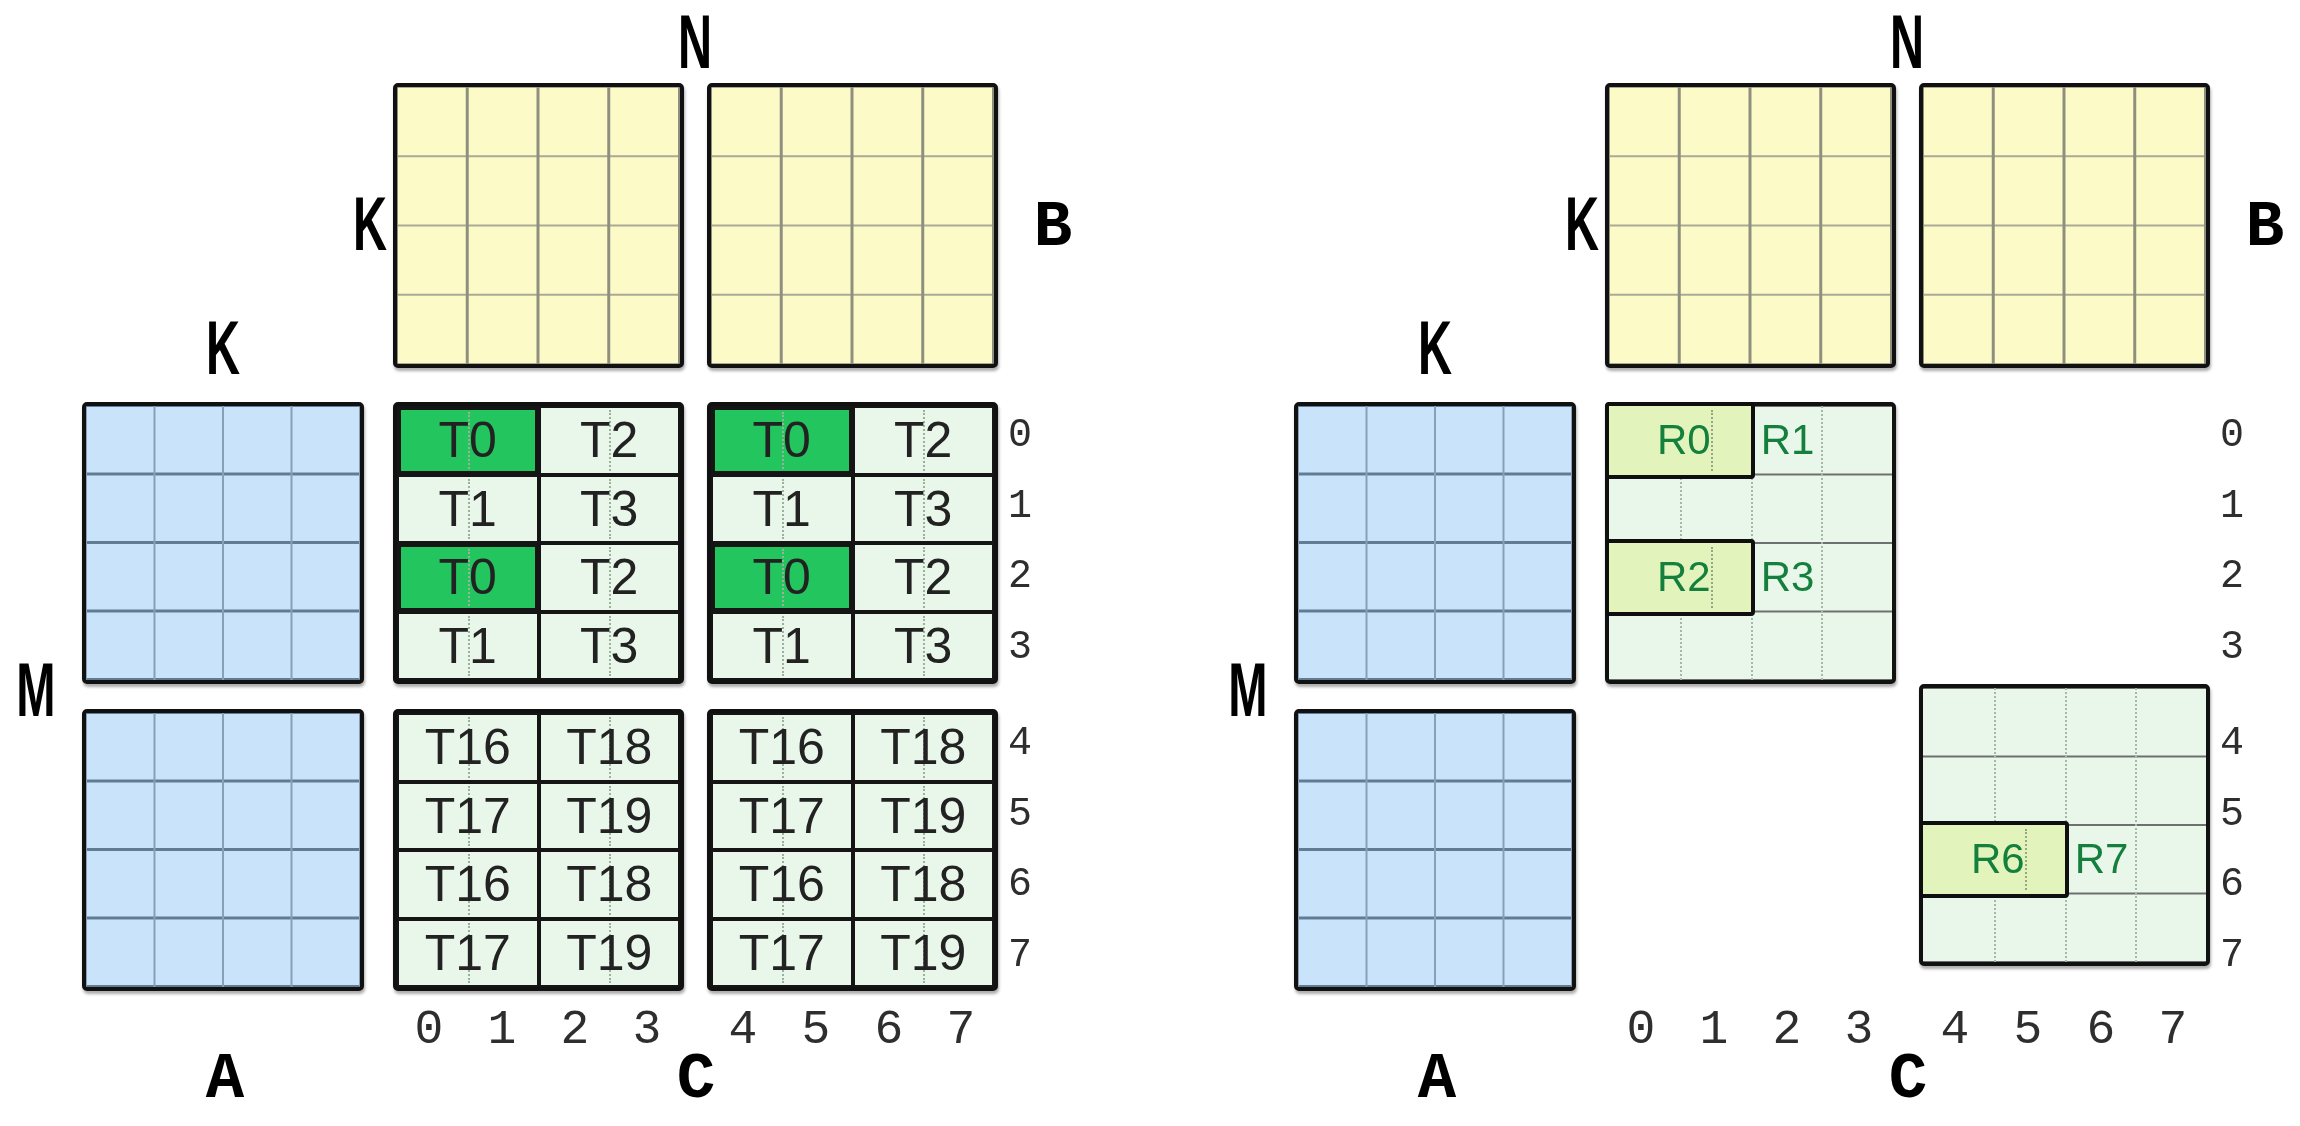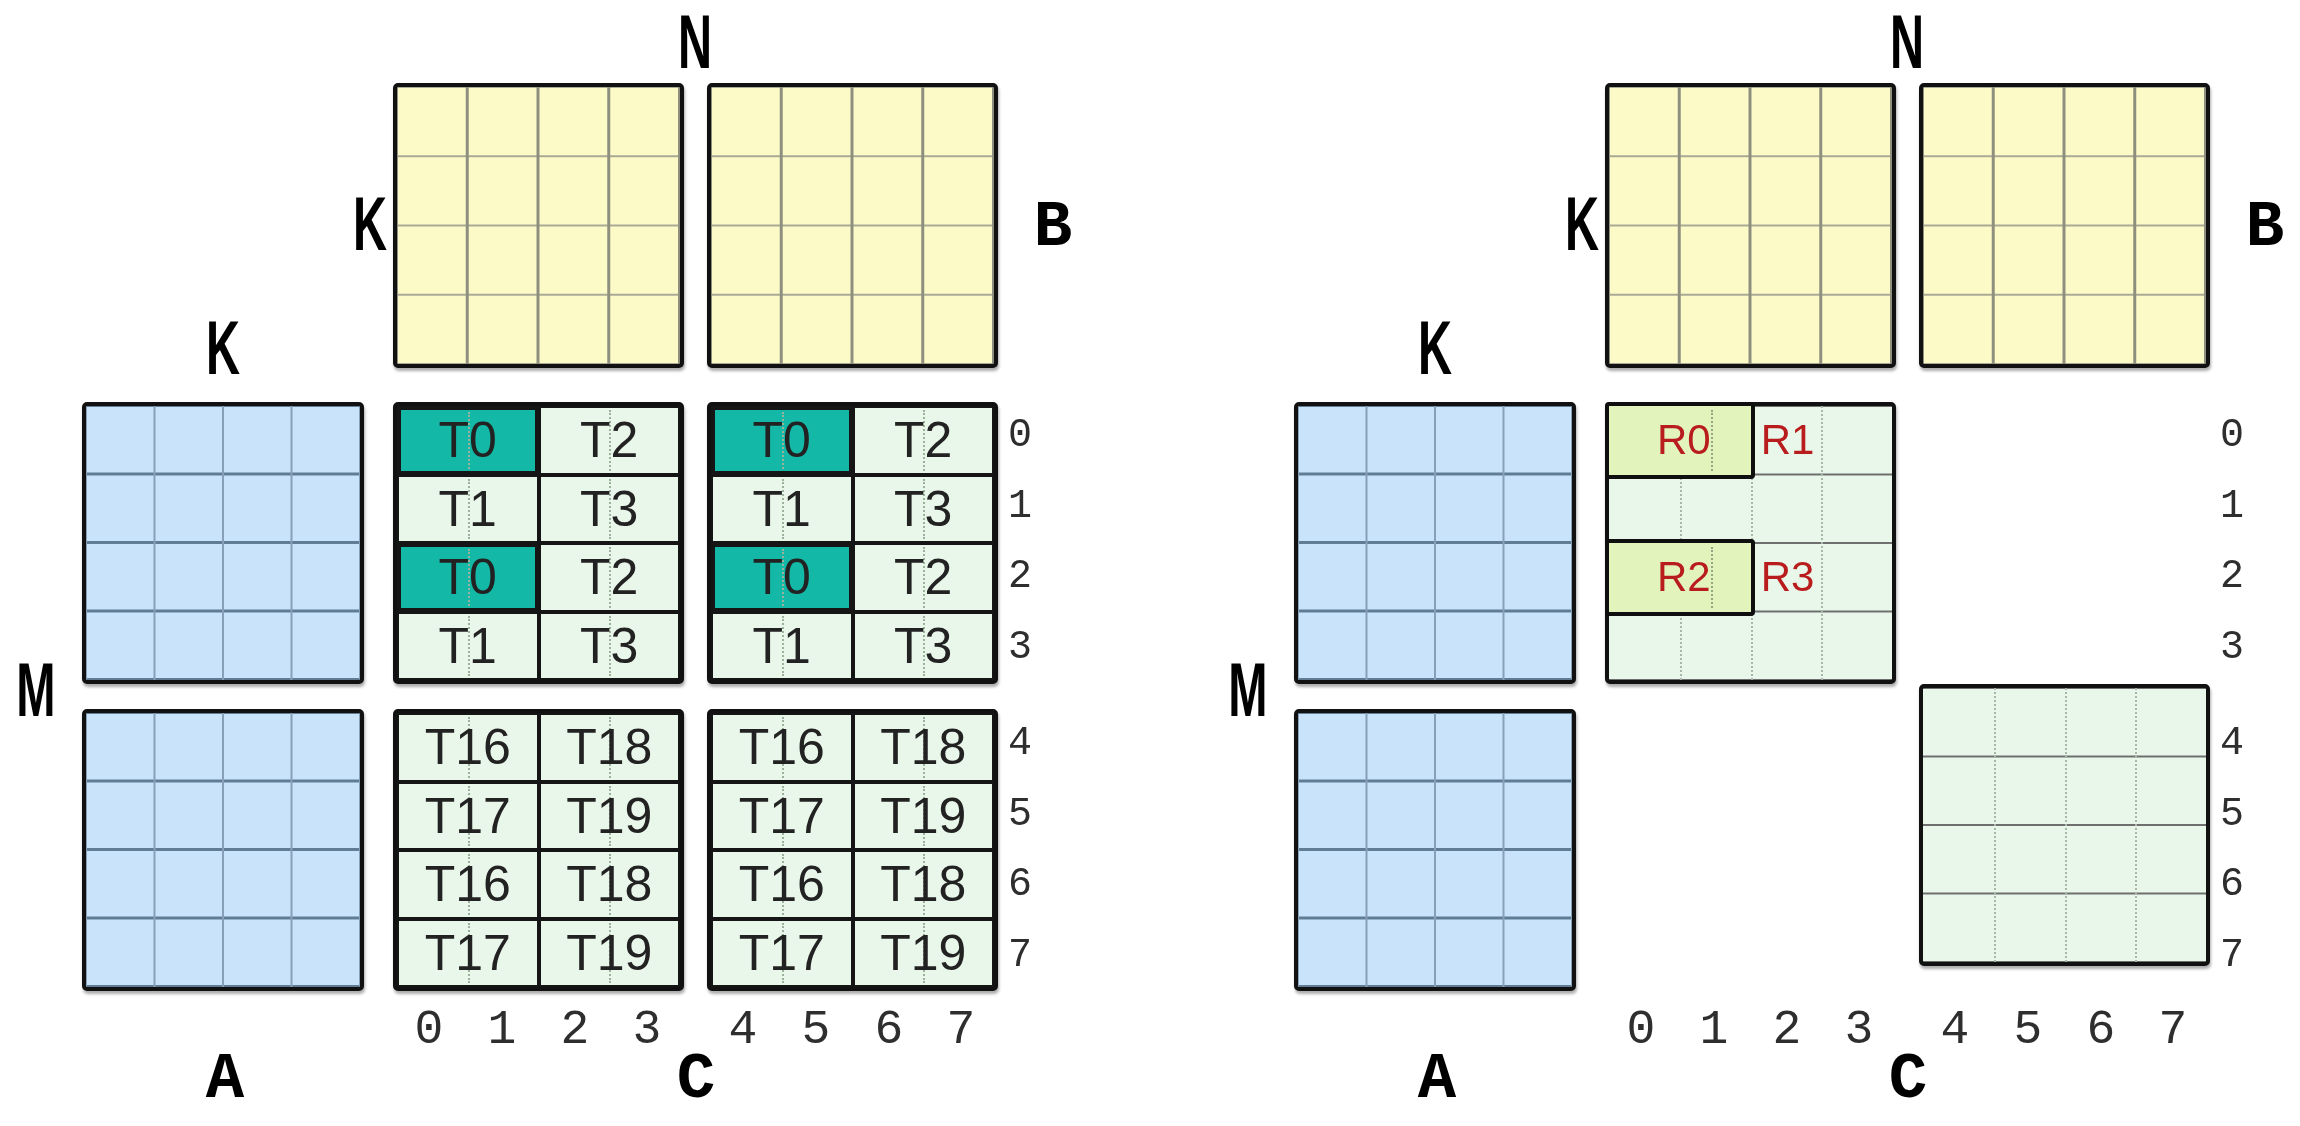--- a/index.html
+++ b/index.html
@@ -42,37 +42,37 @@
   .a-grid{background-color:#c9e3fa;
     background-image:linear-gradient(to right,#87a0b8 0 2px,transparent 2px),
                      linear-gradient(to bottom,#5f7c94 0 3px,transparent 3px);
     background-size:25% 100%,100% 25%;background-position:-1px 0,0 -2px;}
 
   
   .c-tiles{background:#e9f7ea;display:grid;grid-template-columns:1fr 1fr;
            grid-template-rows:repeat(4,1fr);}
   .tile{position:relative;border:2px solid #151515;display:flex;align-items:center;
         justify-content:center;font:400 50px "Liberation Sans",sans-serif;color:#222;}
-  .tile.hl{background:#14b8a6;border-width:4px;z-index:1;}
+  .tile.hl{background:#22c55e;border-width:4px;z-index:1;}
   .dl{position:absolute;left:50%;top:2px;bottom:2px;width:0;border-left:2px dotted #9cb19c;}
   .tile span{position:relative;}
 
   
   .c-rows{background-color:#e9f7ea;position:relative;
     background-image:linear-gradient(to bottom,var(--sep) 0 2px,transparent 2px);
     background-size:100% 25%;background-position:0 -1px;}
   .cr-top{--sep:#6e6e6e;}
   .dv{position:absolute;top:0;bottom:0;width:0;border-left:2px dotted #a8b8a8;}
   .dv1{left:25%;} .dv2{left:50%;} .dv3{left:75%;}
   .rbox{position:absolute;left:-4px;width:calc(50% + 8px);height:calc(25% + 8px);
         box-sizing:border-box;background:#e2f4bc;border:4px solid #0f0f0f;border-radius:4px;
         display:flex;align-items:stretch;z-index:2;}
   .rb0{top:-4px;} .rb2{top:calc(50% - 4px);}
   .rbox span{flex:1;display:flex;align-items:center;justify-content:center;
-             font:400 42px "Liberation Sans",sans-serif;color:#b91c1c;margin-left:48px;}
+             font:400 42px "Liberation Sans",sans-serif;color:#15803d;margin-left:48px;}
   .dvr{width:0;border-left:2px dotted #93a788;margin:4px 0;}
 
   
   .rowlab{position:absolute;left:970px;width:60px;text-align:center;
           font:400 40px "Liberation Mono",monospace;color:#2e2e2e;line-height:1;}
   .rl0{top:416px;} .rl1{top:487px;} .rl2{top:557px;} .rl3{top:628px;}
   .rl4{top:724px;} .rl5{top:795px;} .rl6{top:865px;} .rl7{top:936px;}
   .collab{position:absolute;top:1006px;width:60px;text-align:center;
           font:400 48px "Liberation Mono",monospace;color:#2e2e2e;line-height:1;}
   .cl0{left:379px;} .cl1{left:452px;} .cl2{left:525px;} .cl3{left:597px;}
@@ -283,20 +283,25 @@
         <span>R2</span>
           <i class="dvr"></i>
           <span>R3</span>
       </div>
     </div>
 
     <div class="panel c-rows cr-top cptr">
       <i class="dv dv1"></i>
       <i class="dv dv2"></i>
       <i class="dv dv3"></i>
+      <div class="rbox rb2">
+        <span>R6</span>
+          <i class="dvr"></i>
+          <span>R7</span>
+      </div>
     </div>
 
     <span class="rowlab rl0">0</span>
     <span class="rowlab rl1">1</span>
     <span class="rowlab rl2">2</span>
     <span class="rowlab rl3">3</span>
     <span class="rowlab rl4">4</span>
     <span class="rowlab rl5">5</span>
     <span class="rowlab rl6">6</span>
     <span class="rowlab rl7">7</span>

